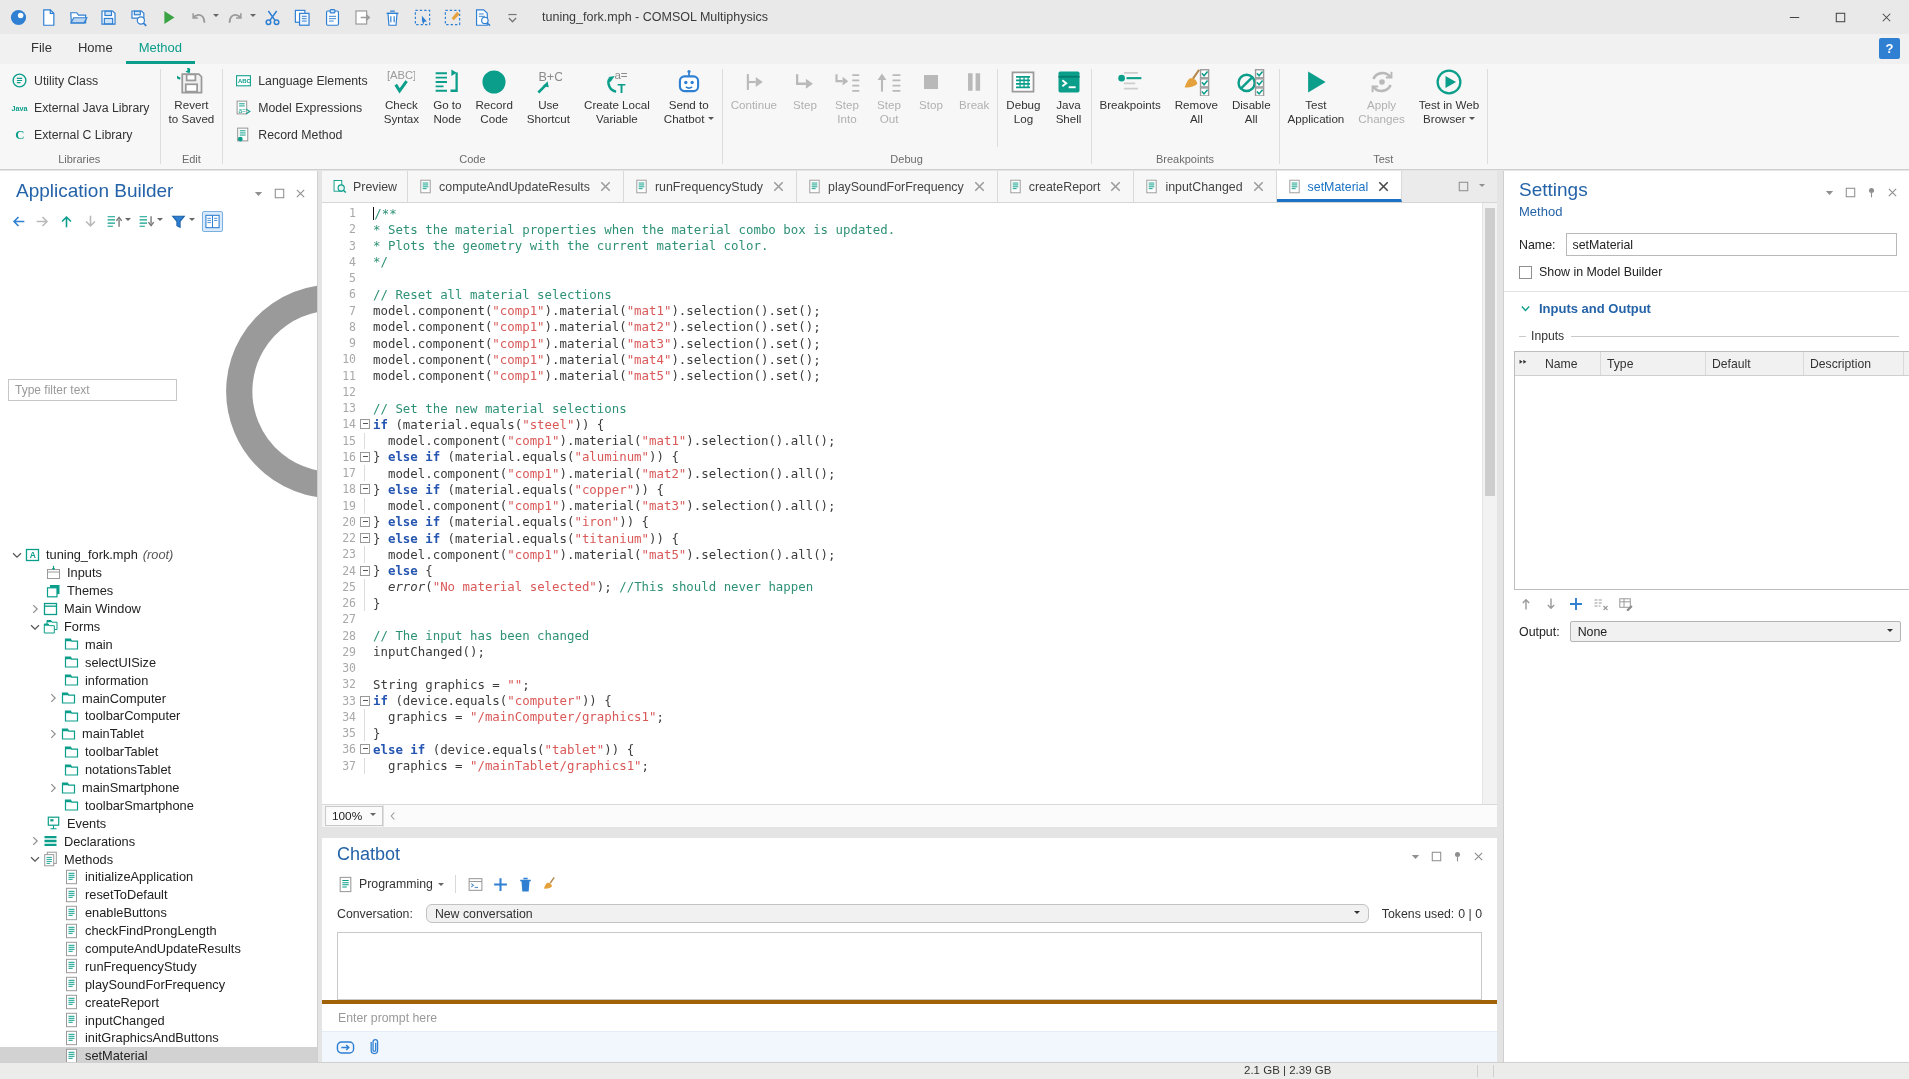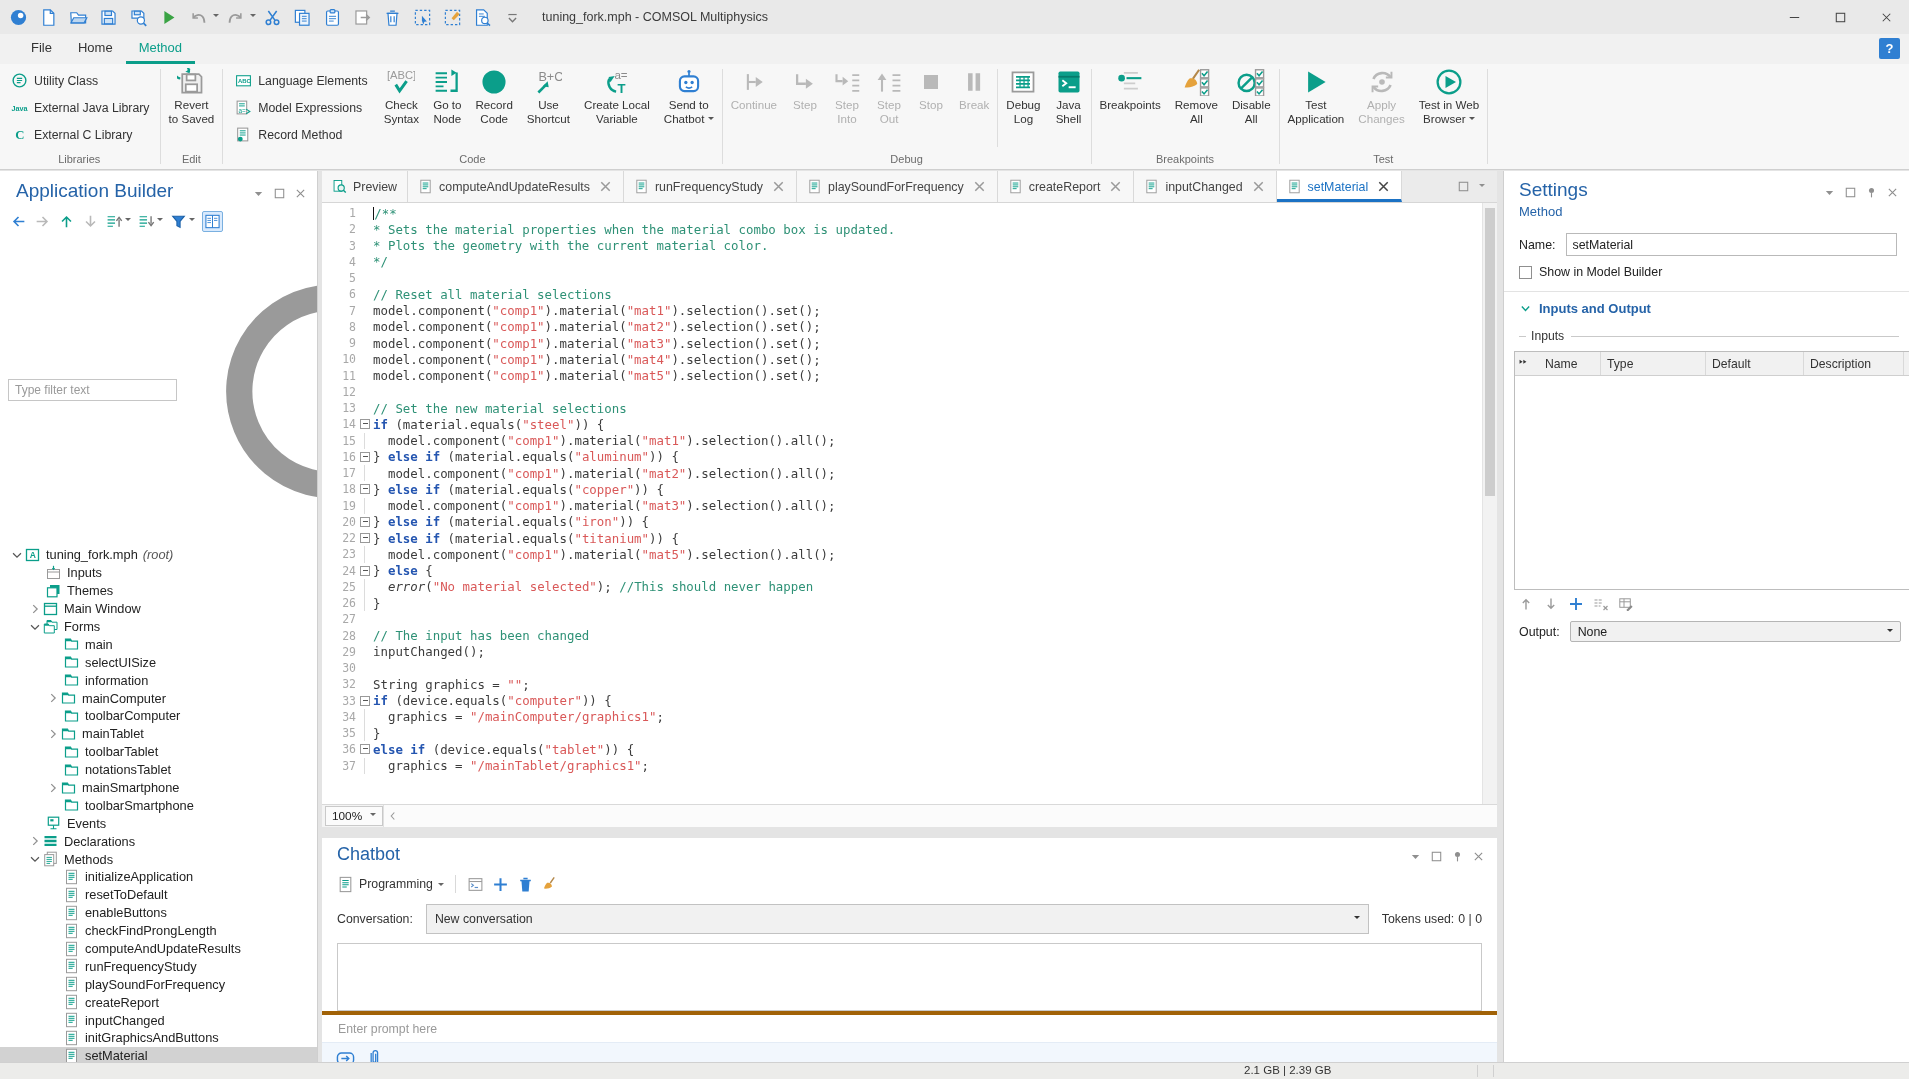--- a/index.html
+++ b/index.html
@@ -86,22 +86,22 @@
   
   #chatbot{position:absolute;left:322px;top:838px;width:1175px;bottom:17px;background:#fff;overflow:hidden}
   #cb-head{position:relative;padding:6px 0 0 15px}
   #cb-head .panel-title{font-size:18px}
   #cb-head .pctrls{position:absolute;right:12px;top:12px}
   #cb-toolbar{display:flex;align-items:center;gap:8px;padding:8px 0 0 15px;height:22px}
   #cb-toolbar .icn{width:17px;height:17px}
   #cb-mode{display:flex;align-items:center;gap:5px;font-size:12.3px;color:#333}
   .vsep{width:1px;height:18px;background:#d9d9d9;margin:0 3px}
   #cb-convrow{display:flex;align-items:center;padding:9px 15px 0 15px;font-size:12.3px;color:#333}
-  #cb-select{flex:1;display:flex;align-items:center;justify-content:space-between;height:30px;background:#f1f1f1;
-             border:1px solid #c2c2c2;border-radius:0;margin:0 13px;padding:0 8px;box-sizing:border-box}
+  #cb-select{flex:1;display:flex;align-items:center;justify-content:space-between;height:19px;background:#f1f1f1;
+             border:1px solid #c2c2c2;border-radius:6px;margin:0 13px;padding:0 8px;box-sizing:border-box}
   #cb-msg{margin:9px 15px 0 15px;height:66px;border:1px solid #c9c9c9;background:#fff}
   #cb-prompt{margin:0 0 0 0;border-top:4px solid #a16207;height:27px;display:flex;align-items:center;padding-left:16px;
              font-size:12.3px;color:#9a9a9a;background:#fff}
   #cb-bottom{background:#f2f7fd;height:60px;display:flex;align-items:flex-start;gap:10px;padding:6px 0 0 14px;border-top:1px solid #e4ecf6}
   #cb-bottom .icn{width:19px;height:19px}
   .tokens{display:flex;gap:4px;white-space:nowrap}
   
   #settings{position:absolute;left:1503px;top:171px;width:406px;bottom:17px;background:#fff;border-left:1px solid #cfcfcf;box-sizing:border-box;overflow:hidden}
   #st-head{position:relative;padding:8px 0 0 15px}
   #st-head .pctrls{position:absolute;right:10px;top:15px}

